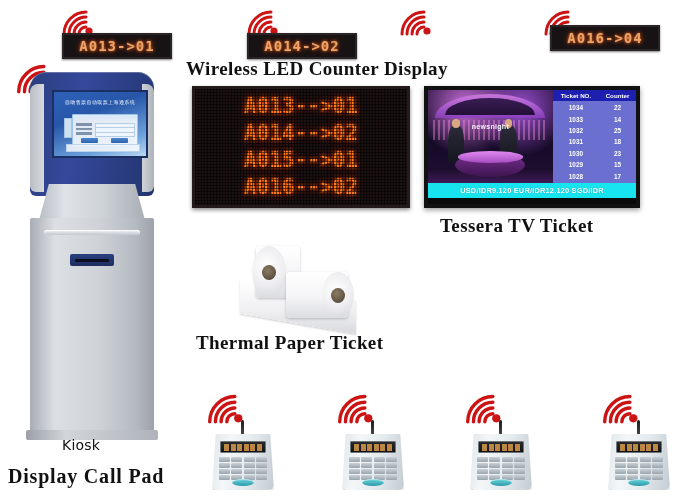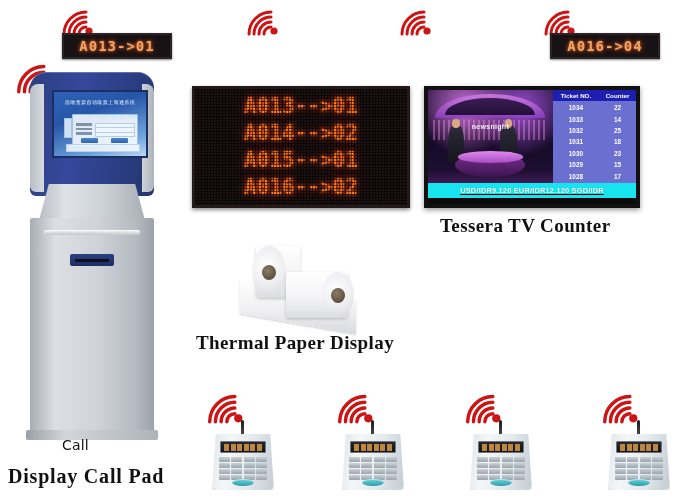--- a/index.html
+++ b/index.html
@@ -118,21 +118,21 @@
   .tv-th-ticket{flex:1.25;}
   .tv-th-counter{flex:1;}
   .tv-tbody{flex:1;display:flex;flex-direction:column;justify-content:space-around;padding:1px 0;}
   .tv-tr{display:flex;}
   .tv-tr div{
     font-family:"Liberation Sans",sans-serif;font-size:6.4px;font-weight:bold;
     color:#ffffff;text-align:center;line-height:9px;}
   .tv-td-ticket{flex:1.25;}
   .tv-td-counter{flex:1;}
   .tv-ticker{
-    height:15px;background:#17e4ee;display:flex;align-items:center;justify-content:center;text-decoration:underline;
+    height:15px;background:#17e4ee;display:flex;align-items:center;justify-content:center;
   }
   .tv-ticker span{
     font-family:"Liberation Sans",sans-serif;font-size:7.4px;font-weight:bold;
     color:#ffffff;letter-spacing:.2px;white-space:nowrap;
     text-shadow:0 0 1px rgba(0,0,0,.35);}
   .tv-bezel-bot{height:6px;background:#0a0a0a;}
 
   
   .kiosk{position:absolute;left:22px;top:72px;width:140px;height:368px;}
   .kiosk-head{
@@ -290,20 +290,23 @@
     <svg viewBox="0 0 40 28">
         <g fill="none" stroke="#cc1414" stroke-width="3" stroke-linecap="round">
       <path d="M4 26 A22 22 0 0 1 26 4"></path>
           <path d="M9 26 A17 17 0 0 1 26 9"></path>
       <path d="M14 26 A12 12 0 0 1 26 14"></path>
           <path d="M19 26 A7 7 0 0 1 26 19"></path>
         </g>
       <circle cx="29" cy="23" r="3.6" fill="#cc1414"></circle>
       </svg>
   </div>
+  <div class="led-small" style="left:247px;top:33px;width:106px;height:22px;">
+    <span class="txt" style="font-size:14px;">A014-&gt;02</span>
+  </div>
 
   <div class="wifi" style="left:398px;top:8px;">
     <svg viewBox="0 0 40 28">
         <g fill="none" stroke="#cc1414" stroke-width="3" stroke-linecap="round">
       <path d="M4 26 A22 22 0 0 1 26 4"></path>
           <path d="M9 26 A17 17 0 0 1 26 9"></path>
       <path d="M14 26 A12 12 0 0 1 26 14"></path>
           <path d="M19 26 A7 7 0 0 1 26 19"></path>
         </g>
       <circle cx="29" cy="23" r="3.6" fill="#cc1414"></circle>
@@ -314,24 +317,25 @@
     <svg viewBox="0 0 40 28">
         <g fill="none" stroke="#cc1414" stroke-width="3" stroke-linecap="round">
       <path d="M4 26 A22 22 0 0 1 26 4"></path>
           <path d="M9 26 A17 17 0 0 1 26 9"></path>
       <path d="M14 26 A12 12 0 0 1 26 14"></path>
           <path d="M19 26 A7 7 0 0 1 26 19"></path>
         </g>
       <circle cx="29" cy="23" r="3.6" fill="#cc1414"></circle>
       </svg>
   </div>
-  <div class="led-small" style="left:550px;top:33px;width:106px;height:22px;">
+  <div class="led-small" style="left:550px;top:25px;width:106px;height:22px;">
     <span class="txt" style="font-size:14px;">A016-&gt;04</span>
   </div>
 
+  <div class="cap cap-led">Wireless LED Counter Display</div>
 
   <div class="wifi" style="left:14px;top:62px;width:46px;height:32px;">
     <svg viewBox="0 0 40 28">
         <g fill="none" stroke="#cc1414" stroke-width="3" stroke-linecap="round">
       <path d="M4 26 A22 22 0 0 1 26 4"></path>
           <path d="M9 26 A17 17 0 0 1 26 9"></path>
       <path d="M14 26 A12 12 0 0 1 26 14"></path>
           <path d="M19 26 A7 7 0 0 1 26 19"></path>
         </g>
       <circle cx="29" cy="23" r="3.6" fill="#cc1414"></circle>
@@ -361,21 +365,21 @@
     </div>
     <div class="kiosk-neck"></div>
     <div class="kiosk-body">
       <div class="kiosk-groove"></div>
       <div class="kiosk-slot">
           <i></i>
         </div>
     </div>
     <div class="kiosk-base"></div>
   </div>
-  <div class="cap cap-kiosk">Call</div>
+  <div class="cap cap-kiosk">Kiosk</div>
 
   <div class="led-panel">
     <div class="led-row">A013--&gt;01</div>
     <div class="led-row">A014--&gt;02</div>
     <div class="led-row">A015--&gt;01</div>
     <div class="led-row">A016--&gt;02</div>
   </div>
 
   <div class="tv">
     <div class="tv-inner">
@@ -431,34 +435,34 @@
             </div>
           </div>
         </div>
       </div>
       <div class="tv-ticker">
         <span>USD/IDR9.120 EUR/IDR12.120 SGD/IDR</span>
       </div>
       <div class="tv-bezel-bot"></div>
     </div>
   </div>
-  <div class="cap cap-tv">Tessera TV Counter</div>
+  <div class="cap cap-tv">Tessera TV Ticket</div>
 
   <div class="rolls">
     <div class="strip"></div>
     <div class="roll" id="roll-back">
       <div class="face"></div>
         <div class="core"></div>
     </div>
     <div class="roll" id="roll-front">
       <div class="face"></div>
         <div class="core"></div>
     </div>
   </div>
-  <div class="cap cap-paper">Thermal Paper Display</div>
+  <div class="cap cap-paper">Thermal Paper Ticket</div>
 
 
   <div class="wifi" style="left:205px;top:392px;width:46px;height:32px;">
     <svg viewBox="0 0 40 28">
         <g fill="none" stroke="#cc1414" stroke-width="3" stroke-linecap="round">
       <path d="M4 26 A22 22 0 0 1 26 4"></path>
           <path d="M9 26 A17 17 0 0 1 26 9"></path>
       <path d="M14 26 A12 12 0 0 1 26 14"></path>
           <path d="M19 26 A7 7 0 0 1 26 19"></path>
         </g>

